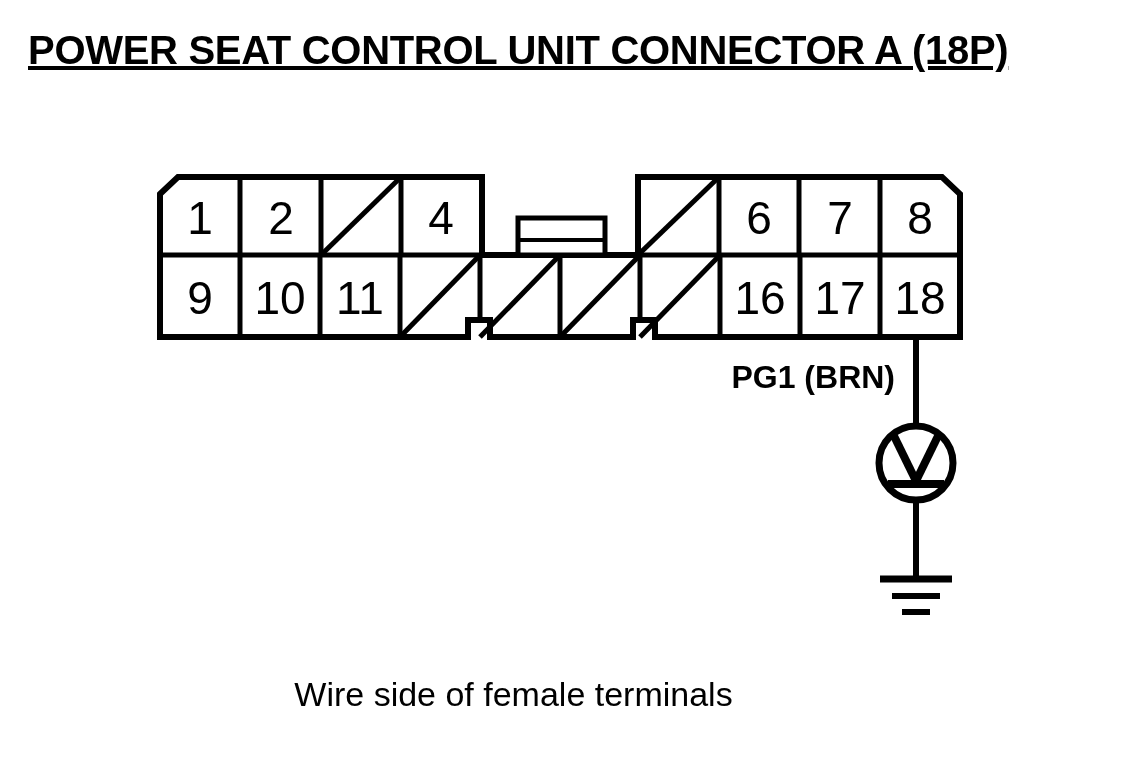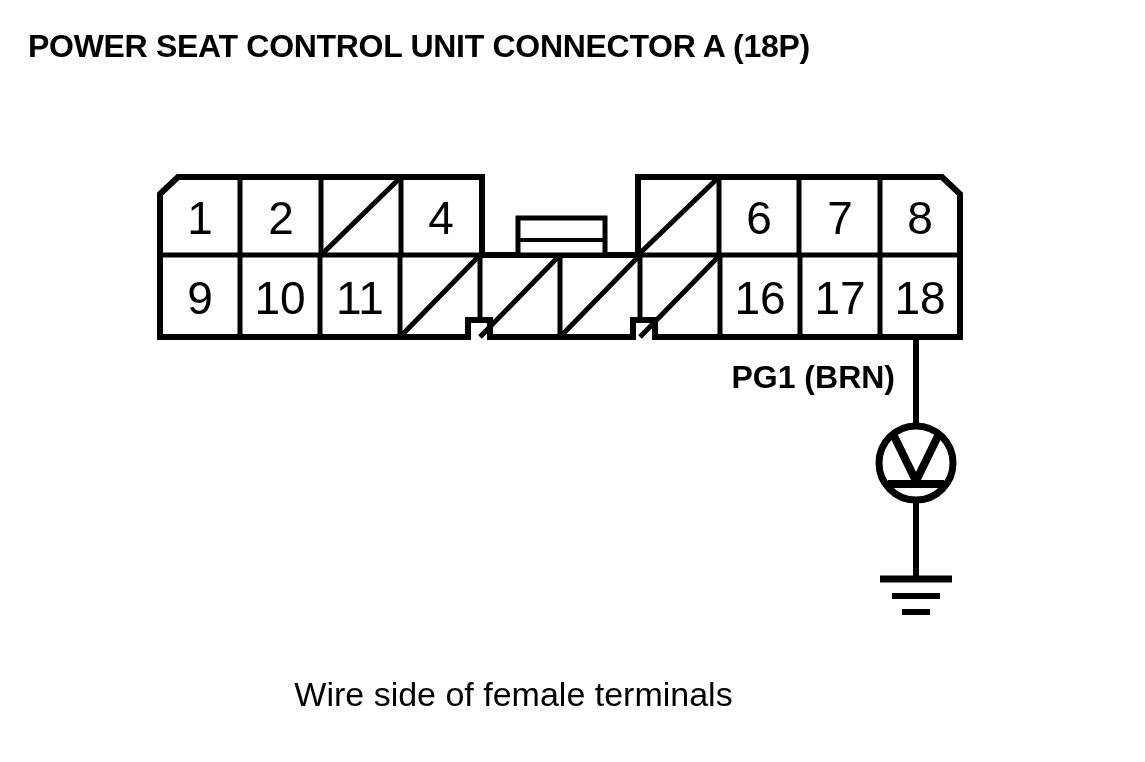--- a/index.html
+++ b/index.html
@@ -13,25 +13,26 @@
     position: relative;
     font-family: "Liberation Sans", sans-serif;
     color: #000000;
     overflow: hidden;
   }
 
   #page-title {
     position: absolute;
     left: 28px;
     top: 30px;
-    font-size: 32px;
+    font-size: 40px;
     font-weight: bold;
     letter-spacing: -0.3px;
     white-space: nowrap;
     line-height: 1;
+    text-decoration: underline;
   }
 
   #connector-figure {
     position: absolute;
     left: 0;
     top: 0;
     width: 1145px;
     height: 762px;
   }
 

